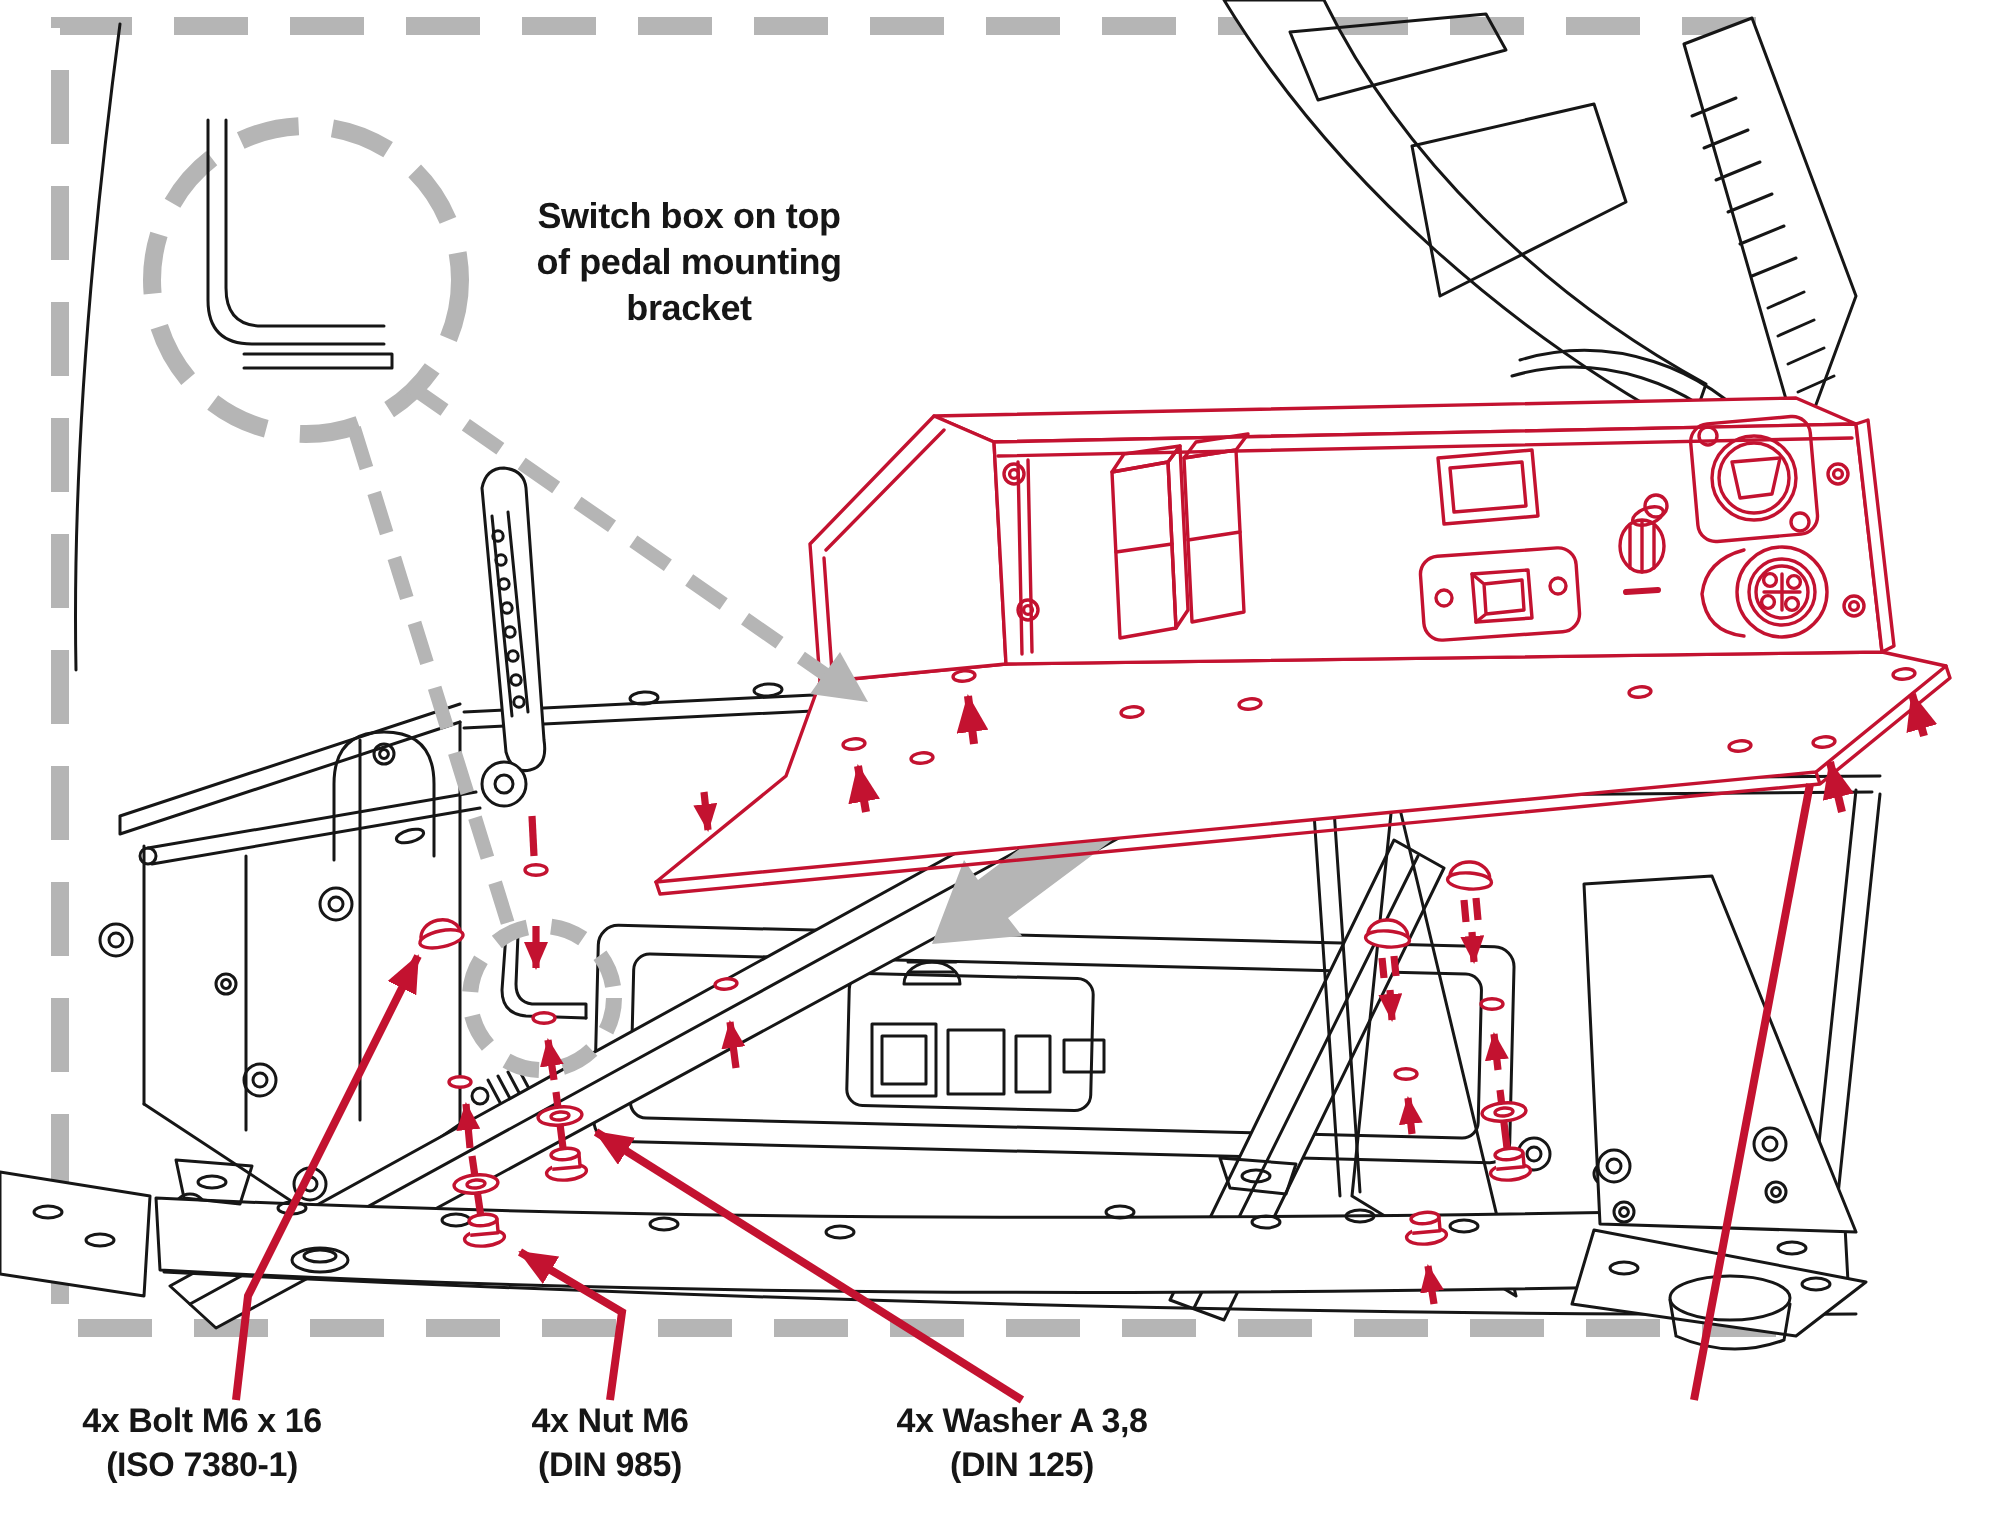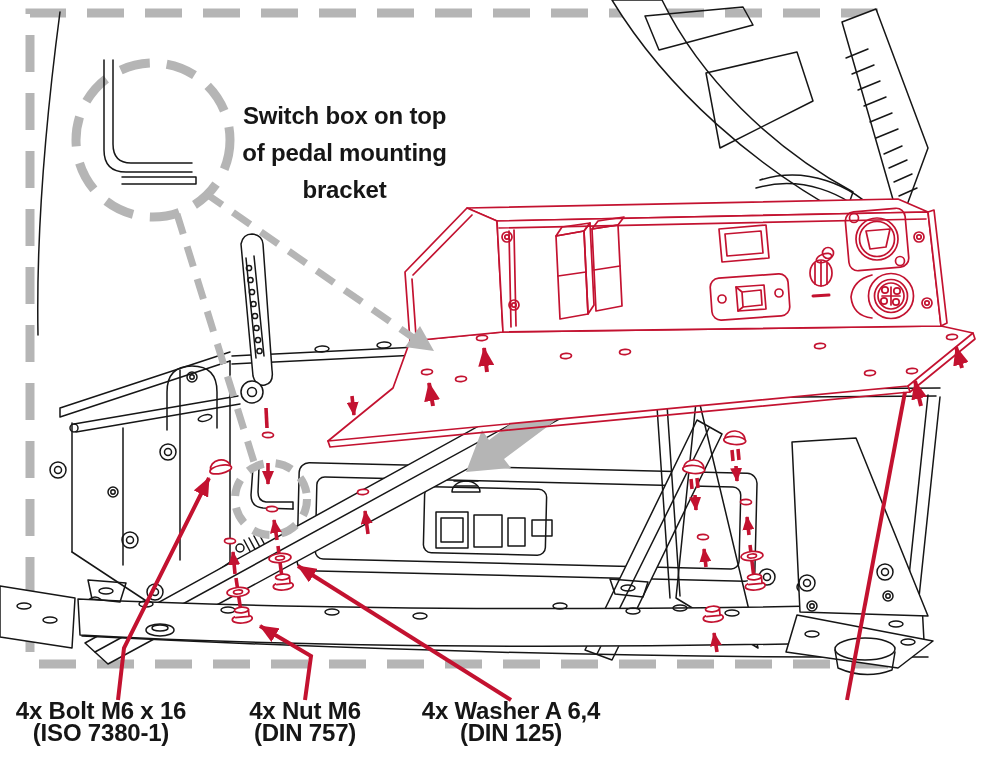--- a/index.html
+++ b/index.html
@@ -12,23 +12,23 @@
   svg *{vector-effect:none;}
   .k{stroke:var(--ink);fill:none;stroke-width:1.5;stroke-linecap:round;stroke-linejoin:round;}
   .kf{stroke:var(--ink);fill:#fff;stroke-width:1.5;stroke-linejoin:round;}
   .r{stroke:var(--red);fill:none;stroke-width:1.7;stroke-linecap:round;stroke-linejoin:round;}
   .rf{stroke:var(--red);fill:#fff;stroke-width:1.7;stroke-linejoin:round;}
   .redf{fill:var(--red);stroke:none;}
   .rl{stroke:var(--red);fill:none;stroke-width:4;stroke-linecap:butt;}
   .rls{stroke:var(--red);fill:none;stroke-width:3.6;stroke-linecap:butt;}
   .g{stroke:var(--gray);fill:none;stroke-linecap:butt;}
   .gf{fill:var(--gray);stroke:none;}
-  .lbl{position:absolute;color:var(--ink);font-weight:700;font-size:24px;line-height:22px;
+  .lbl{position:absolute;color:var(--ink);font-weight:700;font-size:17px;line-height:22px;
        text-align:center;white-space:pre-line;letter-spacing:-0.2px;}
-  .ttl{position:absolute;color:var(--ink);font-weight:700;font-size:24px;line-height:37px;
+  .ttl{position:absolute;color:var(--ink);font-weight:700;font-size:18px;line-height:23px;
        text-align:center;white-space:pre-line;letter-spacing:-0.2px;}
 </style>
 </head>
 <body>
 
 <div class="stage">
 <svg width="1000" height="765" viewBox="0 0 1000 765">
   <defs>
     <marker id="rh" markerUnits="userSpaceOnUse" markerWidth="20" markerHeight="16" refX="18" refY="8" orient="auto">
       <path class="redf" d="M0,0 L19,8 L0,16 Z"></path>
@@ -351,16 +351,16 @@
   </g>
 </svg>
 
 <div class="ttl" style="left:232px;top:97px;width:225px;">Switch box on top
 of pedal mounting
 bracket</div>
 
 <div class="lbl" style="left:11px;top:700px;width:180px;">4x Bolt M6 x 16
 (ISO 7380-1)</div>
 <div class="lbl" style="left:225px;top:700px;width:160px;">4x Nut M6
-(DIN 757)</div>
-<div class="lbl" style="left:420px;top:700px;width:182px;">4x Washer A 6,4
+(DIN 985)</div>
+<div class="lbl" style="left:420px;top:700px;width:182px;">4x Washer A 3,8
 (DIN 125)</div>
 </div>
 
 </body></html>

